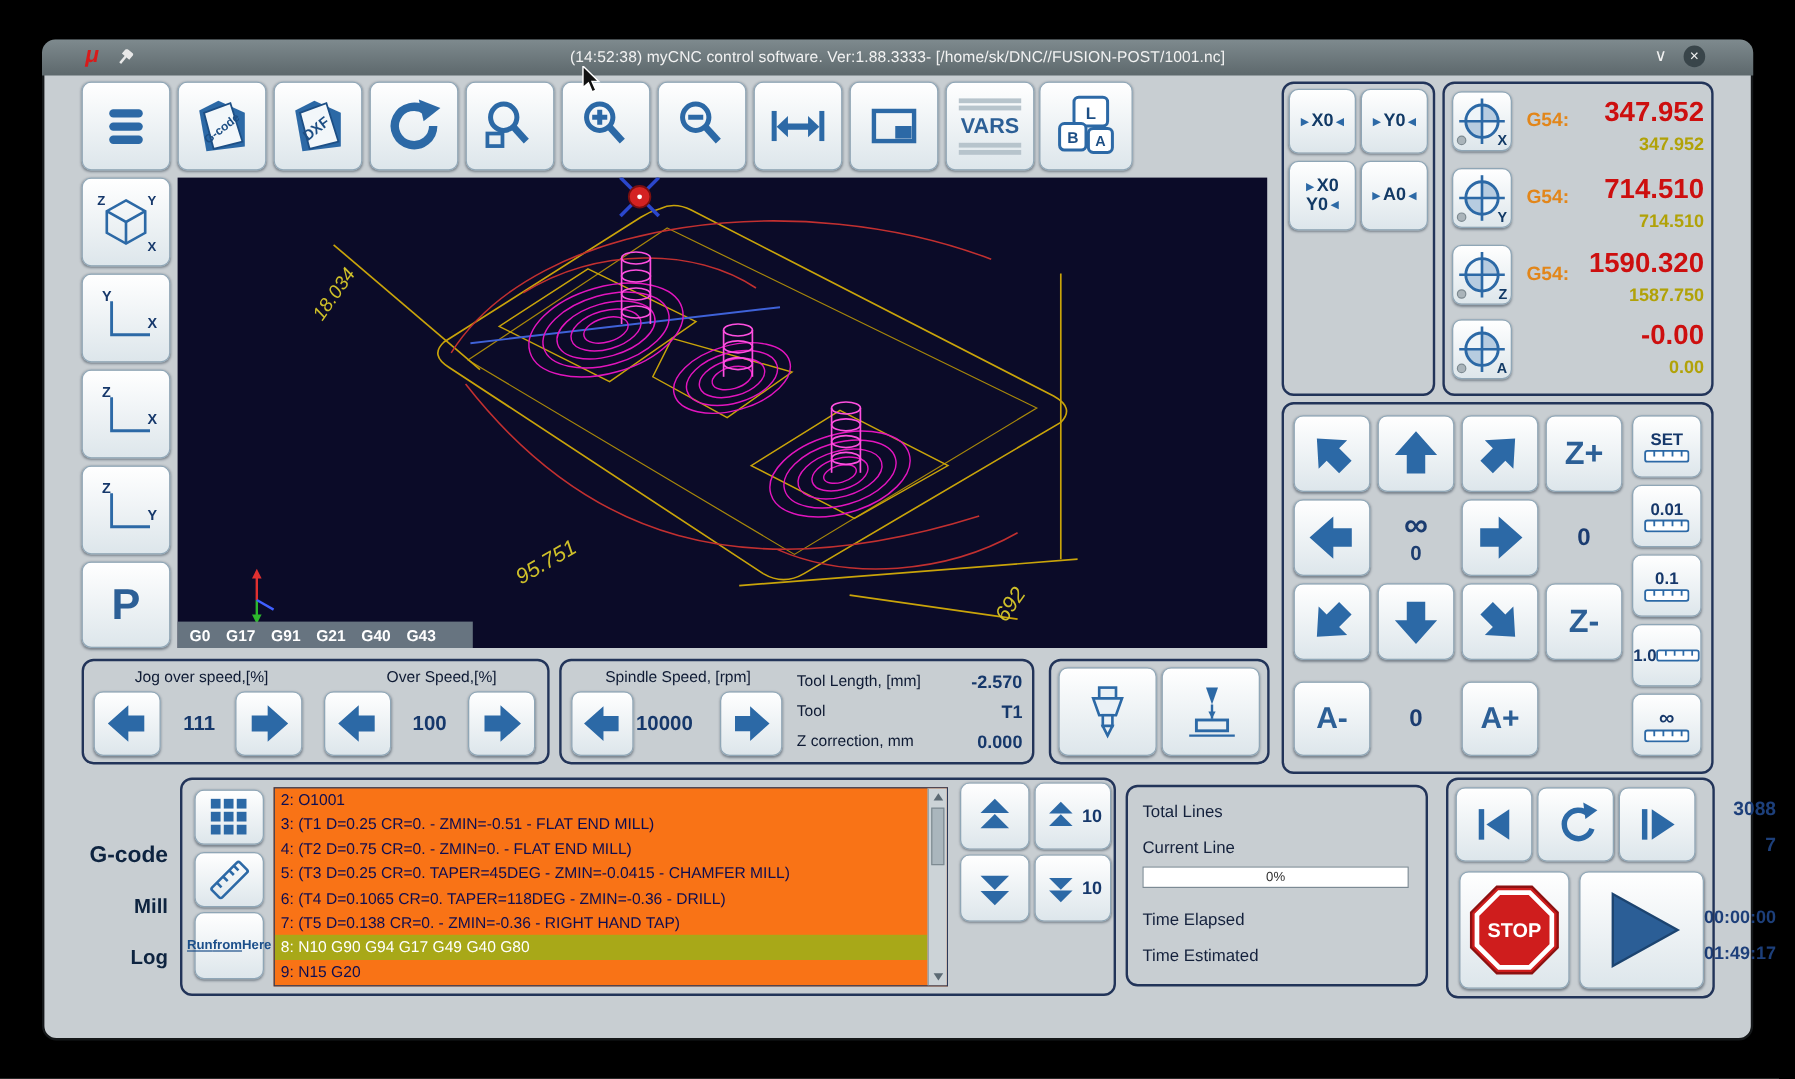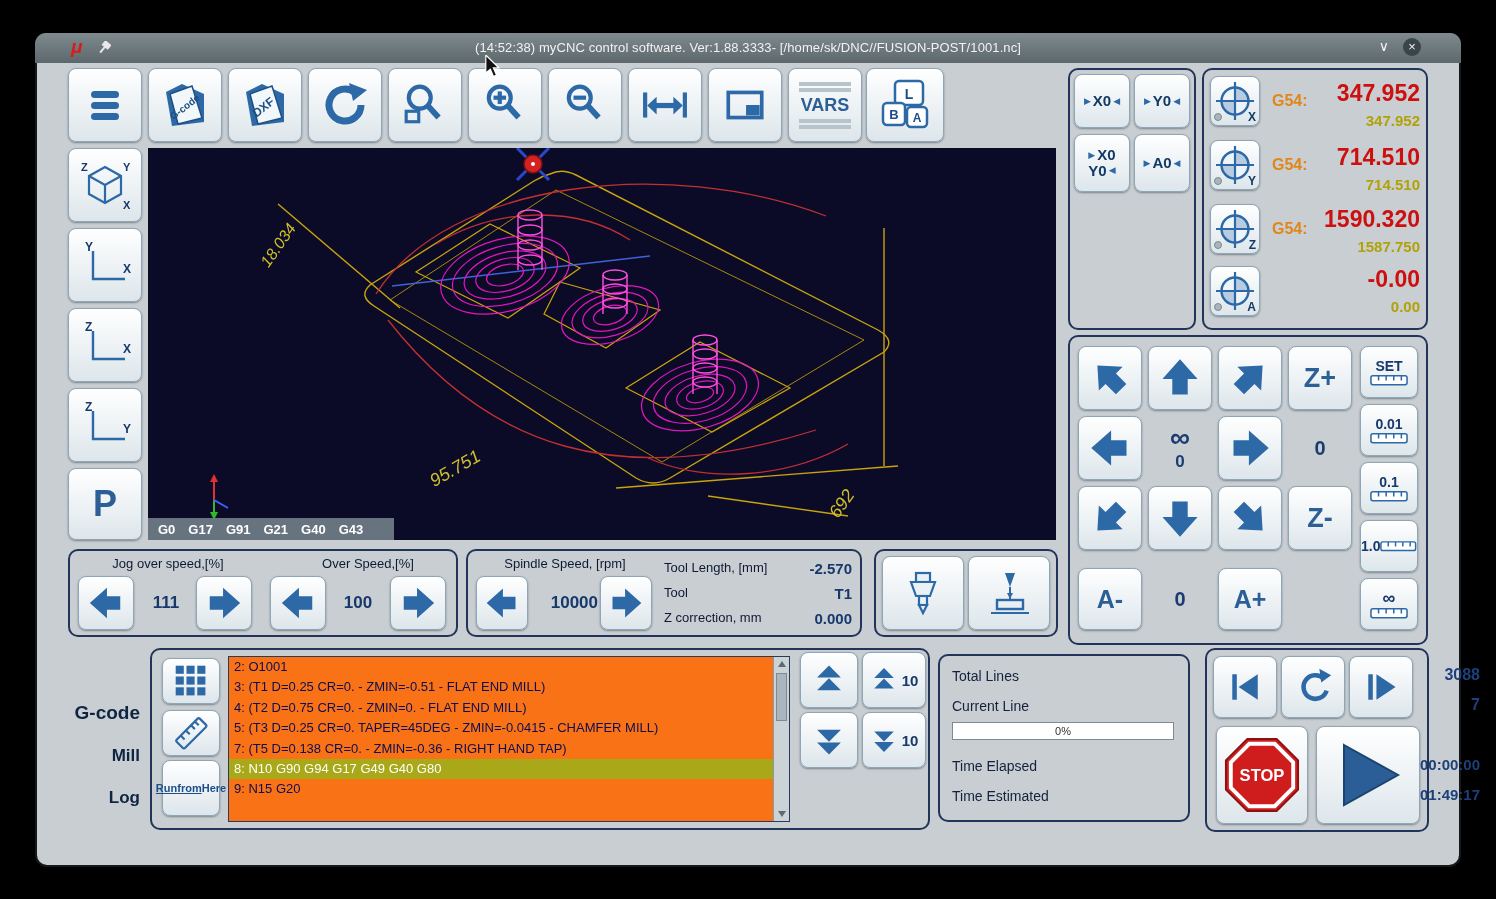--- a/index.html
+++ b/index.html
@@ -498,21 +498,21 @@
     </svg>
   </div>
 
 <div class="panel" style="left:466px;top:549px;width:396px;height:88px"></div>
 <div class="lbl" style="left:470px;top:556px;width:190px;text-align:center">Spindle Speed, [rpm]</div>
 <div class="btn" style="left:476px;top:576px;width:52px;height:54px">
     <svg width="36" height="36" viewBox="0 0 40 40" style="transform:rotate(180deg)">
       <use href="#arw" fill="#2c69a6"></use>
     </svg>
   </div>
-<div style="position:absolute;left:530px;top:576px;width:68px;height:54px;display:flex;align-items:center;justify-content:flex-end">
+<div style="position:absolute;left:530px;top:576px;width:68px;height:54px;display:flex;align-items:center;justify-content:flex-start">
     <span class="nv" style="font-size:17px">10000</span>
   </div>
 <div class="btn" style="left:600px;top:576px;width:52px;height:54px">
     <svg width="36" height="36" viewBox="0 0 40 40">
       <use href="#arw" fill="#2c69a6"></use>
     </svg>
   </div>
 <div class="lbl" style="left:664px;top:560px">Tool Length, [mm]</div>
 <span class="nv" style="position:absolute;right:648px;left:780px;top:560px;font-size:15px;text-align:right;width:72px">-2.570</span>
 <div class="lbl" style="left:664px;top:585px">Tool</div>
@@ -573,20 +573,21 @@
   <span style="font-size:11px;font-weight:bold;color:#1c4f8a;text-decoration:underline">from</span>
   <span style="font-size:11px;font-weight:bold;color:#1c4f8a;">Here</span>
 </div>
 
 <div style="position:absolute;left:228px;top:656px;width:562px;height:166px;background:#f97316;border:1px solid #2a3a5c">
   <div style="position:absolute;left:0;top:0;right:16px;bottom:0;overflow:hidden">
     <div class="gline">2: O1001</div>
     <div class="gline">3: (T1 D=0.25 CR=0. - ZMIN=-0.51 - FLAT END MILL)</div>
     <div class="gline">4: (T2 D=0.75 CR=0. - ZMIN=0. - FLAT END MILL)</div>
     <div class="gline">5: (T3 D=0.25 CR=0. TAPER=45DEG - ZMIN=-0.0415 - CHAMFER MILL)</div>
+    <div class="gline">6: (T4 D=0.1065 CR=0. TAPER=118DEG - ZMIN=-0.36 - DRILL)</div>
     <div class="gline">7: (T5 D=0.138 CR=0. - ZMIN=-0.36 - RIGHT HAND TAP)</div>
     <div class="gline hl">8: N10 G90 G94 G17 G49 G40 G80</div>
     <div class="gline">9: N15 G20</div>
   </div>
   <div style="position:absolute;right:0;top:0;width:16px;height:100%;background:#ccd3d7;border-left:1px solid #8a9aa5">
     <div style="position:absolute;top:1px;left:2px;width:11px;height:12px;display:flex;align-items:center;justify-content:center">
         <div class="sb-arrow" style="border-bottom:6px solid #5c6a74"></div>
       </div>
     <div style="position:absolute;top:16px;left:2px;width:11px;height:48px;background:#aab6bd;border:1px solid #7d8a91"></div>
     <div style="position:absolute;bottom:1px;left:2px;width:11px;height:12px;display:flex;align-items:center;justify-content:center">

